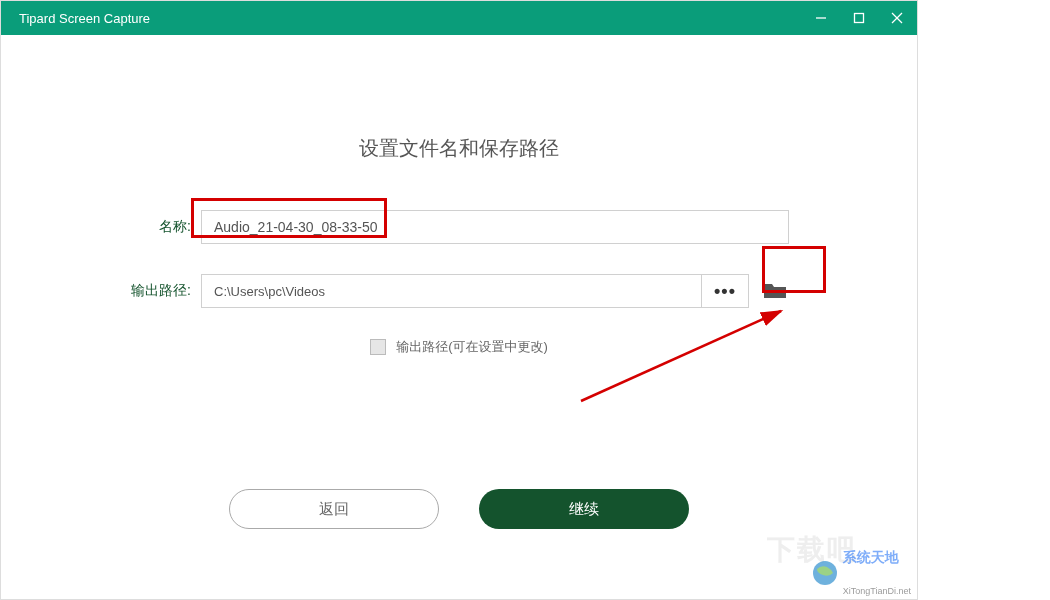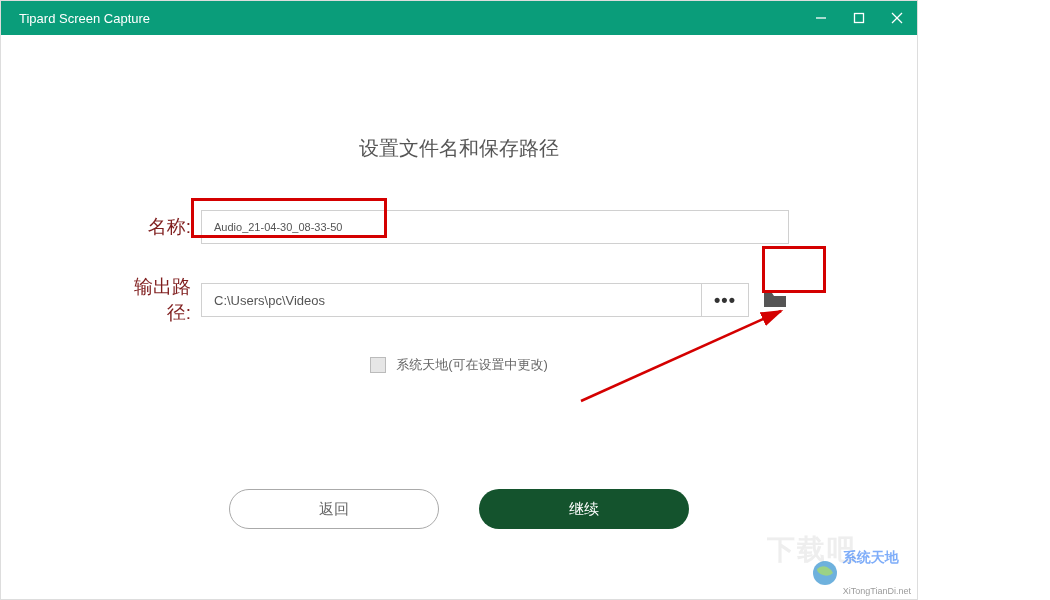--- a/index.html
+++ b/index.html
@@ -7,22 +7,22 @@
   .window { width: 918px; height: 600px; background: #ffffff; position: relative; border: 1px solid #ddd; }
   .titlebar { height: 34px; background: #0a9d7a; display: flex; align-items: center; justify-content: space-between; padding: 0 10px 0 18px; }
   .title-text { color: #fff; font-size: 13px; }
   .win-controls { display: flex; gap: 18px; align-items: center; }
   .win-btn { width: 20px; height: 20px; display: flex; align-items: center; justify-content: center; cursor: pointer; }
   .win-btn svg { stroke: #fff; stroke-width: 1.3; fill: none; }
   .content { position: absolute; top: 34px; left: 0; right: 0; bottom: 0; }
   .heading { text-align: center; font-size: 20px; color: #555; font-weight: 400; margin-top: 100px; }
   .form { width: 660px; margin: 48px auto 0; }
   .row { display: flex; align-items: center; margin-bottom: 30px; position: relative; }
-  .label { width: 62px; text-align: right; color: #7f1d1d; font-size: 19px; flex-shrink: 0; }
-  .input { flex: 1; height: 34px; border: 1px solid #d0d0d0; padding: 0 12px; font-size: 11px; color: #555; background: #fff; margin-left: 10px; }
+  .label { width: 62px; text-align: right; color: #14532d; font-size: 14px; flex-shrink: 0; }
+  .input { flex: 1; height: 34px; border: 1px solid #d0d0d0; padding: 0 12px; font-size: 14px; color: #555; background: #fff; margin-left: 10px; }
   .path-group { flex: 1; display: flex; margin-left: 10px; }
   .path-input { flex: 1; height: 34px; border: 1px solid #d0d0d0; border-right: none; padding: 0 12px; font-size: 13px; color: #555; background: #fff; }
   .browse-btn { width: 48px; height: 34px; border: 1px solid #d0d0d0; background: #fff; cursor: pointer; display: flex; align-items: center; justify-content: center; font-size: 18px; font-weight: bold; color: #333; letter-spacing: 1px; }
   .folder-btn { width: 28px; height: 22px; margin-left: 12px; cursor: pointer; display: flex; align-items: center; justify-content: center; }
   .checkbox-row { text-align: center; margin-top: 20px; display: flex; align-items: center; justify-content: center; gap: 10px; }
   .checkbox { width: 16px; height: 16px; border: 1px solid #bbb; background: #e6e6e6; cursor: pointer; }
   .checkbox-label { color: #666; font-size: 13px; }
   .buttons { position: absolute; bottom: 70px; left: 0; right: 0; display: flex; justify-content: center; gap: 40px; }
   .btn { width: 210px; height: 40px; border-radius: 20px; font-size: 15px; cursor: pointer; display: flex; align-items: center; justify-content: center; }
   .btn-back { border: 1px solid #aaa; background: #fff; color: #666; }
@@ -78,21 +78,21 @@
           <button class="browse-btn">•••</button>
         </div>
         <div class="folder-btn">
           <svg width="24" height="20" viewBox="0 0 24 20">
             <path d="M1 3 L1 17 L23 17 L23 6 L11 6 L9 3 Z" fill="#555"></path>
           </svg>
         </div>
       </div>
       <div class="checkbox-row">
         <div class="checkbox"></div>
-        <span class="checkbox-label">系统天地(可在设置中更改)</span>
+        <span class="checkbox-label">输出路径(可在设置中更改)</span>
       </div>
     </div>
 
     <div class="buttons">
       <button class="btn btn-back">返回</button>
       <button class="btn btn-continue">继续</button>
     </div>
 
     <div class="watermark-faded">下载吧</div>
     <div class="watermark-bottom">

